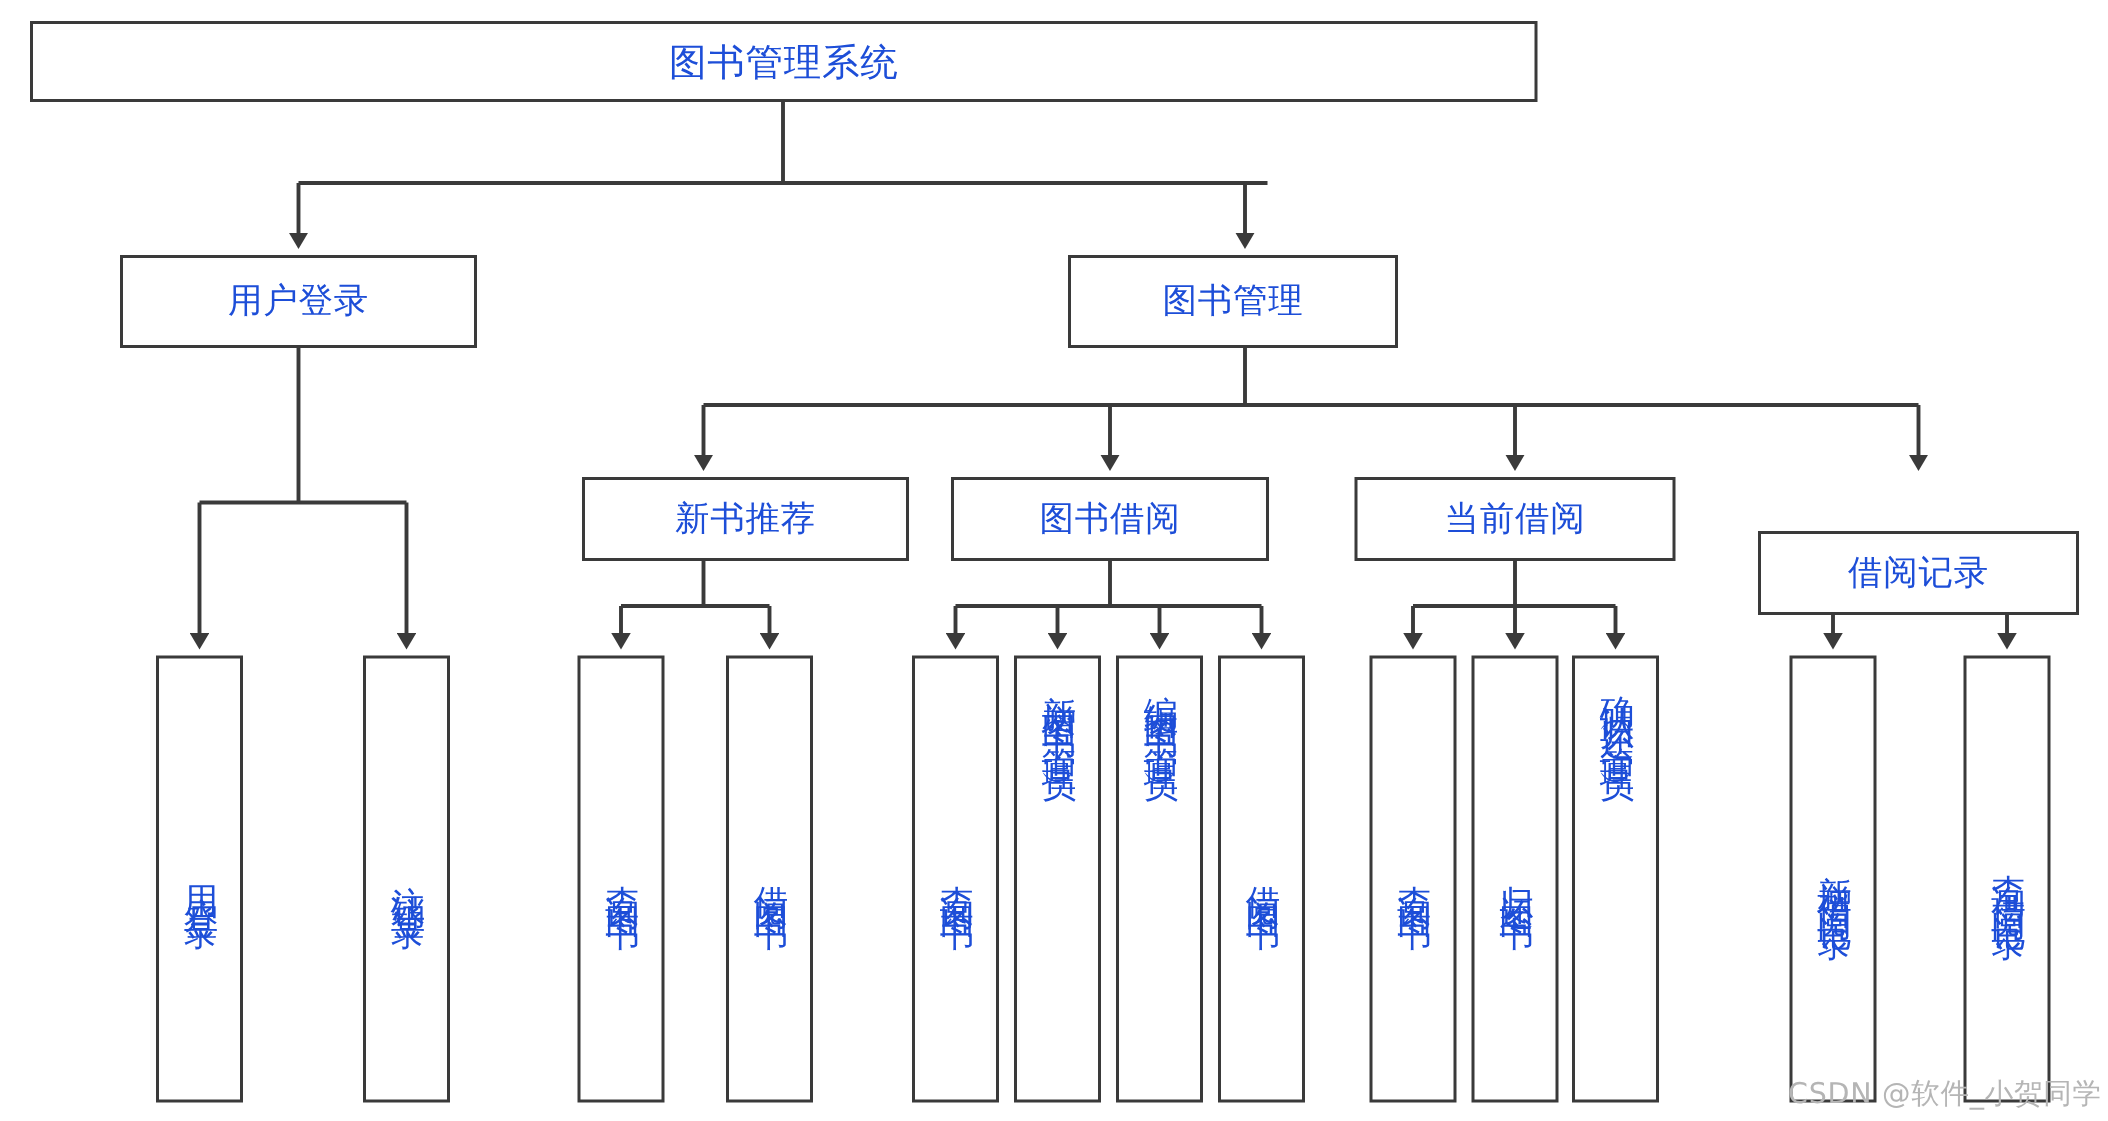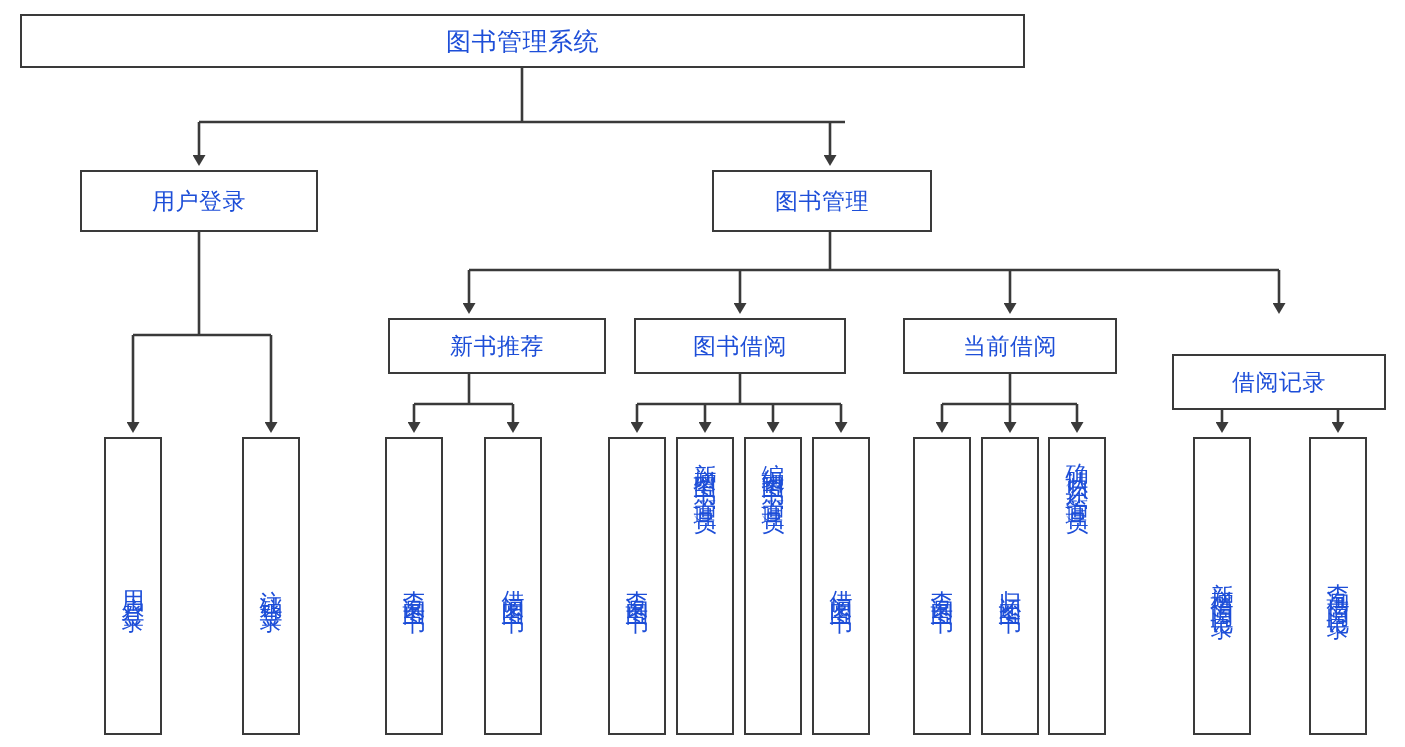--- a/index.html
+++ b/index.html
@@ -185,14 +185,15 @@
     <span class="node-label">确认归还（管理员）</span>
   </div>
 
   <div class="node leaf centered" style="left:1193px; top:437px; width:58px; height:298px;">
     <span class="node-label">新增借阅记录</span>
   </div>
   <div class="node leaf centered" style="left:1309px; top:437px; width:58px; height:298px;">
     <span class="node-label">查询借阅记录</span>
   </div>
 
+  <div class="watermark" style="left:1192px; top:716px;">CSDN @软件_小贺同学</div>
 
 </div>
 
 </body></html>

